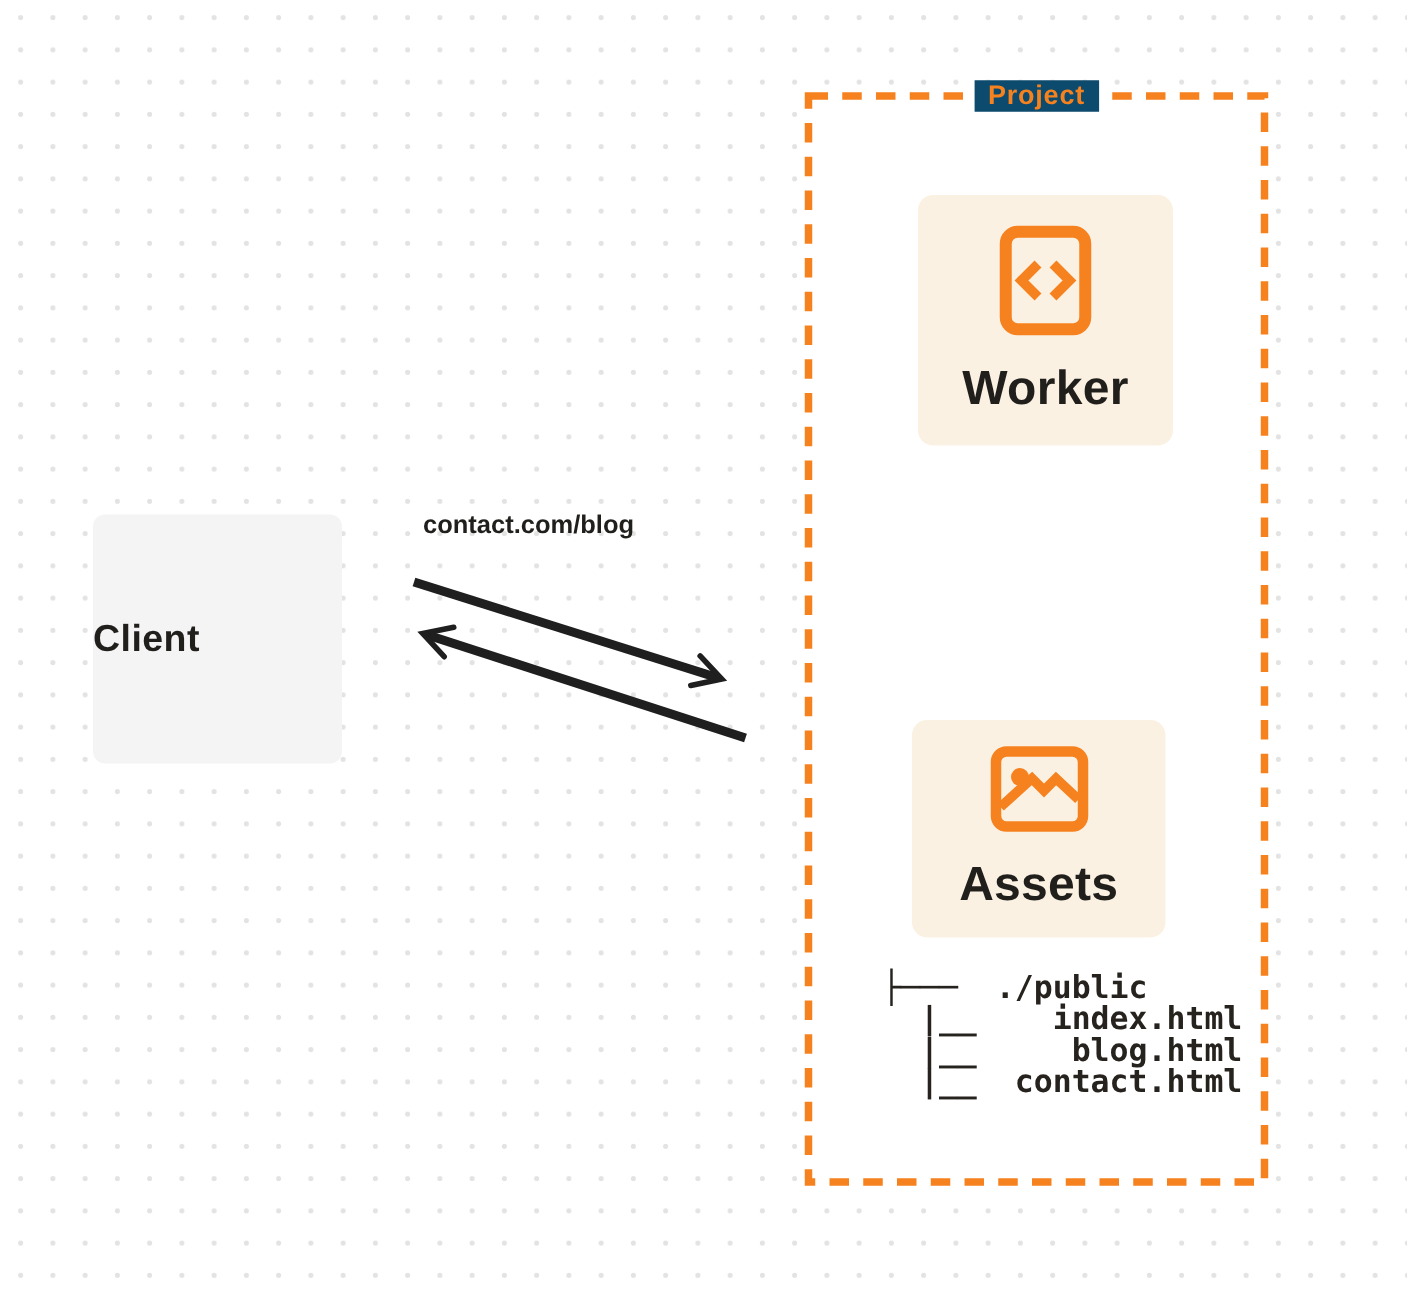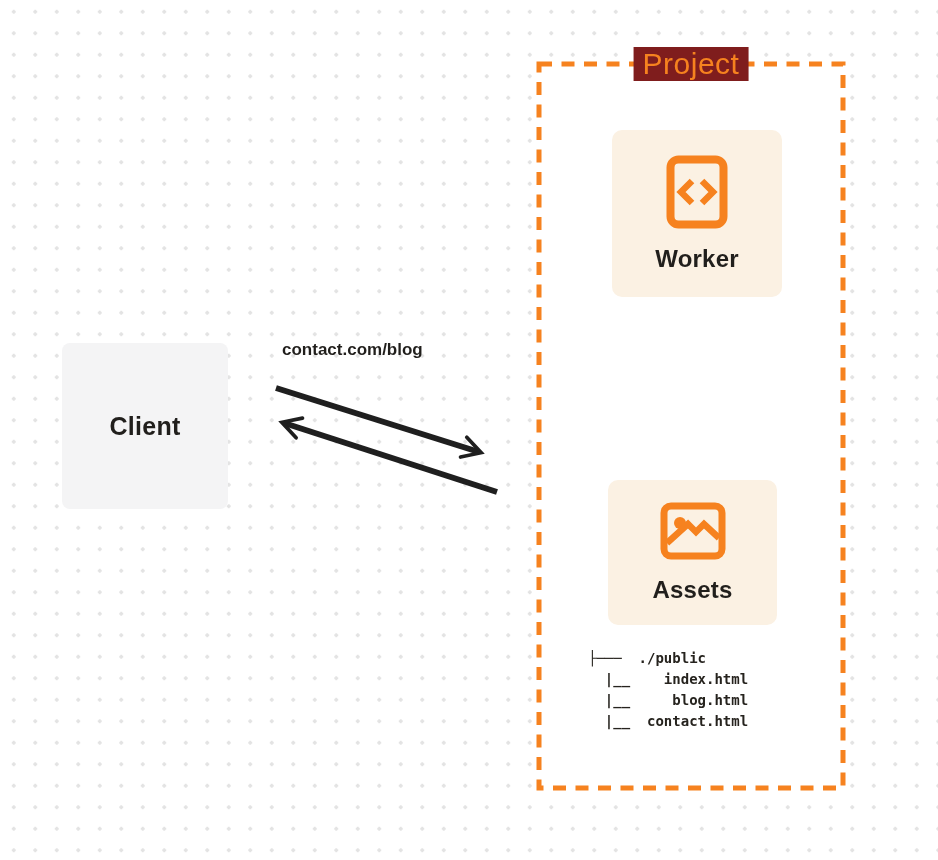--- a/index.html
+++ b/index.html
@@ -23,64 +23,64 @@
     font-family:"Liberation Sans", sans-serif;
   }
 
   
   .overlay{position:absolute;inset:0;width:938px;height:860px;color:var(--arrow);}
 
   
   .client-box{
     position:absolute;left:62px;top:343px;width:166px;height:166px;
     background:var(--client-bg);border-radius:8px;
-    display:flex;align-items:center;justify-content:center;
+    display:flex;align-items:center;
   }
   .client-box .box-label{
     font-size:25px;font-weight:bold;color:var(--ink);letter-spacing:.3px;
   }
 
   
   .url-label{
     position:absolute;left:282px;top:340px;
     font-size:17px;font-weight:bold;color:var(--ink);
   }
 
   
   .project-box{
     position:absolute;left:539px;top:64px;width:304px;height:724px;
     background:#fff;
   }
   .project-border{position:absolute;inset:-3px;width:310px;height:730px;color:var(--accent);pointer-events:none;}
   .project-title{
     position:absolute;top:0;left:50%;
     transform:translate(-50%,-50%);
-    background:#7f1d1d;padding:0 9px;
-    color:var(--accent);font-size:30px;font-weight:normal;letter-spacing:.5px;
+    background:#0c4a6e;padding:0 9px;
+    color:var(--accent);font-size:18px;font-weight:bold;letter-spacing:.5px;
     white-space:nowrap;
   }
 
   
   .card{
     position:absolute;border-radius:10px;background:var(--card-bg);
     display:flex;flex-direction:column;align-items:center;justify-content:center;
     gap:16px;color:var(--accent);
   }
   .card-worker{left:73px;top:66px;width:170px;height:167px;}
   .card-assets{left:69px;top:416px;width:169px;height:145px;}
   .card .card-label{
-    font-size:24px;font-weight:bold;color:var(--ink);letter-spacing:.2px;
+    font-size:32px;font-weight:bold;color:var(--ink);letter-spacing:.2px;
   }
   .card svg{display:block;}
 
   
   .file-tree{
     position:absolute;left:49px;top:584px;
     font-family:"DejaVu Sans Mono","Liberation Mono",monospace;
-    font-size:14px;line-height:21px;color:#26231E;
+    font-size:21px;line-height:21px;color:#26231E;
     white-space:pre;font-weight:bold;
   }
 </style>
 </head>
 <body>
 
 <div class="canvas">
 
   <svg class="overlay" viewBox="0 0 938 860" aria-hidden="true">
     <defs>

